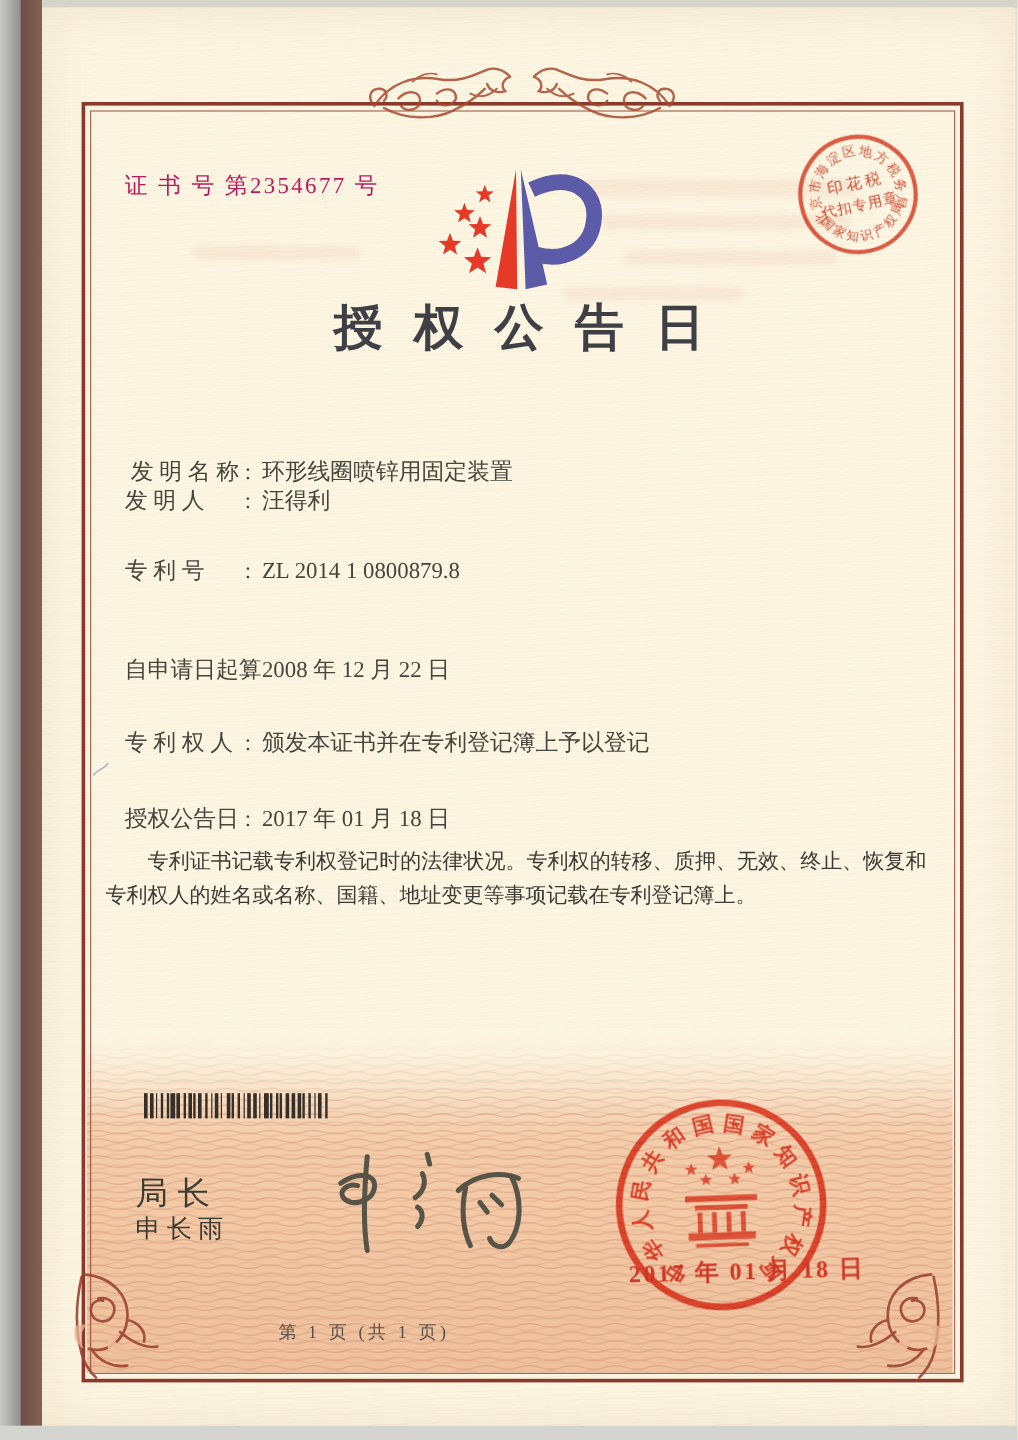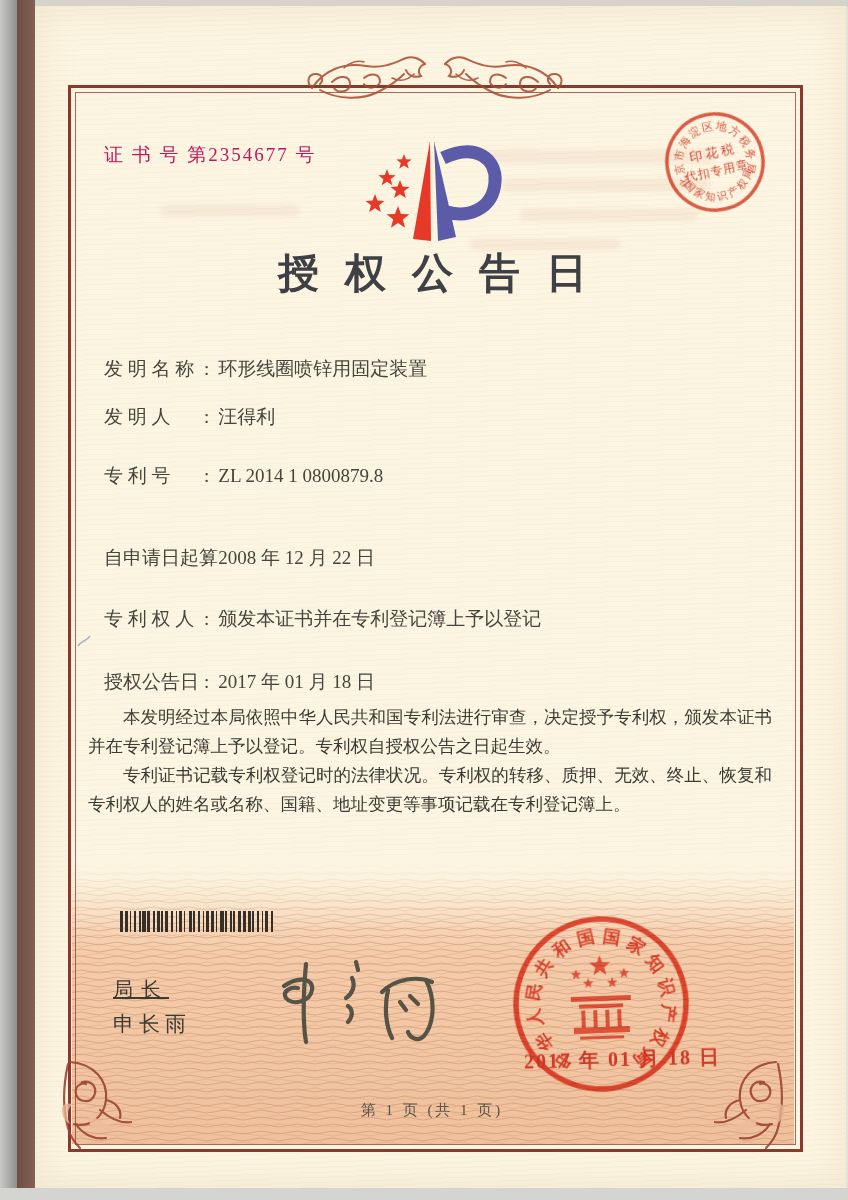--- a/index.html
+++ b/index.html
@@ -40,29 +40,29 @@
     color:#3e4045;z-index:2;}
   .field{position:absolute;left:104px;font-size:19px;color:#45443d;z-index:2;white-space:nowrap;}
   .field .lbl{display:inline-block;width:100px;}
   .field .colon{margin-right:9px;}
   .paras{position:absolute;left:88px;top:703px;width:684px;z-index:2;
     font-size:17.5px;line-height:29px;color:#3b3b35;text-align:justify;}
   .paras p{margin:0;text-indent:2em;}
   .barcode{position:absolute;left:120px;top:911px;width:214px;height:21px;display:flex;
     align-items:stretch;z-index:2;filter:blur(.3px);}
   .barcode div{height:100%;}
-  .signer-title{position:absolute;left:113px;top:976px;font-size:20px;letter-spacing:8px;color:#3b3b34;z-index:2;
-    font-family:"Liberation Sans","DejaVu Sans",sans-serif;text-decoration:underline;}
+  .signer-title{position:absolute;left:113px;top:976px;font-size:27px;letter-spacing:8px;color:#3b3b34;z-index:2;
+    font-family:"Liberation Sans","DejaVu Sans",sans-serif;}
   .signer-name{position:absolute;left:113px;top:1010px;font-size:21px;letter-spacing:5px;color:#3b3b34;z-index:2;
     font-family:"Liberation Sans","DejaVu Sans",sans-serif;}
   .signature{position:absolute;left:248px;top:952px;z-index:2;}
   .seal-date{position:absolute;left:524px;top:1046px;font-size:20px;font-weight:bold;
     letter-spacing:2px;color:rgba(206,48,32,.95);z-index:6;transform:rotate(-1.5deg);
     filter:blur(.3px);white-space:nowrap;}
-  .page-footer{position:absolute;left:232px;top:1101px;width:400px;text-align:center;
+  .page-footer{position:absolute;left:232px;top:1101px;width:400px;text-align:left;
     font-size:15px;letter-spacing:3px;color:#57534a;z-index:2;}
   
   .logo{position:absolute;left:355px;top:134px;z-index:2;}
   .tax-seal{position:absolute;left:648px;top:95px;z-index:5;transform:rotate(-12deg);
     mix-blend-mode:multiply;filter:blur(.35px);}
   .office-seal{position:absolute;left:501px;top:904px;z-index:5;transform:rotate(-2deg);
     mix-blend-mode:multiply;filter:blur(.35px);}
   .dragons{position:absolute;left:304px;top:48px;z-index:4;}
   .corner{position:absolute;top:1054px;z-index:4;}
   .corner.left{left:46px;}
@@ -190,21 +190,21 @@
       <text x="55.1" y="101.0" transform="rotate(379.3 55.1 101.0)" text-anchor="middle" dominant-baseline="middle" font-size="10.5">知</text>
       <text x="67.0" y="103.0" transform="rotate(360.0 67.0 103.0)" text-anchor="middle" dominant-baseline="middle" font-size="10.5">识</text>
       <text x="78.9" y="101.0" transform="rotate(340.7 78.9 101.0)" text-anchor="middle" dominant-baseline="middle" font-size="10.5">产</text>
       <text x="89.5" y="95.1" transform="rotate(321.3 89.5 95.1)" text-anchor="middle" dominant-baseline="middle" font-size="10.5">权</text>
       <text x="97.5" y="86.1" transform="rotate(302.0 97.5 86.1)" text-anchor="middle" dominant-baseline="middle" font-size="10.5">局</text>
     </g>
   <text x="67" y="62" text-anchor="middle" font-size="13" letter-spacing="3" fill="#d94a36">印花税</text>
   <text x="67" y="80" text-anchor="middle" font-size="12" letter-spacing="1" fill="#d94a36">代扣专用章</text>
 </svg>
 
-<div class="field" style="top:356px;">
+<div class="field" style="top:380px;text-align:center;">
   <span class="lbl">发 明 名 称</span><span class="colon">:</span><span>环形线圈喷锌用固定装置</span>
 </div>
 <div class="field" style="top:404px;">
   <span class="lbl">发  明  人</span><span class="colon">:</span><span>汪得利</span>
 </div>
 <div class="field" style="top:463px;">
   <span class="lbl">专  利  号</span><span class="colon">:</span><span>ZL 2014 1 0800879.8</span>
 </div>
 <div class="field" style="top:545px;">
   <span class="lbl">自申请日起算</span><span class="colon">:</span><span>2008 年 12 月 22 日</span>
@@ -214,21 +214,20 @@
 </div>
 <div class="field" style="top:669px;">
   <span class="lbl">授权公告日</span><span class="colon">:</span><span>2017 年 01 月 18 日</span>
 </div>
 
 <svg class="pen-mark" width="16" height="14">
   <path d="M2,12 C6,6 10,8 14,2" stroke="#6b80b4" stroke-width="1.5" fill="none"></path>
 </svg>
 
 <div class="paras">
-  <p>本发明经过本局依照中华人民共和国专利法进行审查，决定授予专利权，颁发本证书并在专利登记簿上予以登记。专利权自授权公告之日起生效。</p>
   <p>专利证书记载专利权登记时的法律状况。专利权的转移、质押、无效、终止、恢复和专利权人的姓名或名称、国籍、地址变更等事项记载在专利登记簿上。</p>
 </div>
 
 <div class="barcode" id="barcode">
     <div style="width: 3.2px; background: rgb(53, 47, 40);"></div>
     <div style="width: 1.6px; background: transparent;"></div>
     <div style="width: 3.2px; background: rgb(53, 47, 40);"></div>
     <div style="width: 1.6px; background: transparent;"></div>
     <div style="width: 1.6px; background: rgb(53, 47, 40);"></div>
     <div style="width: 3.2px; background: transparent;"></div>

